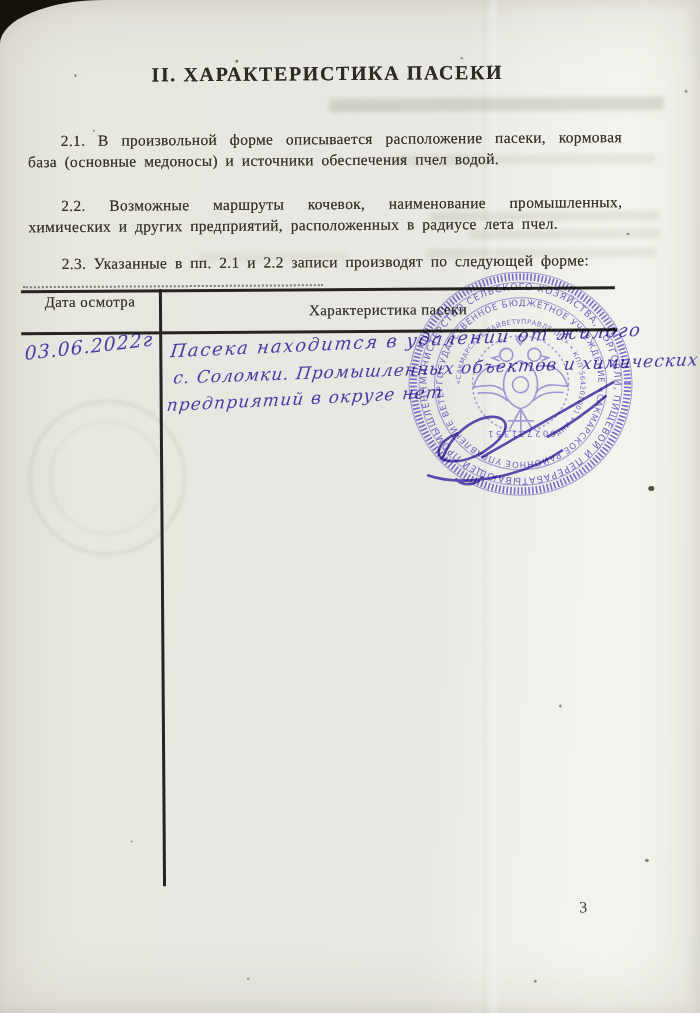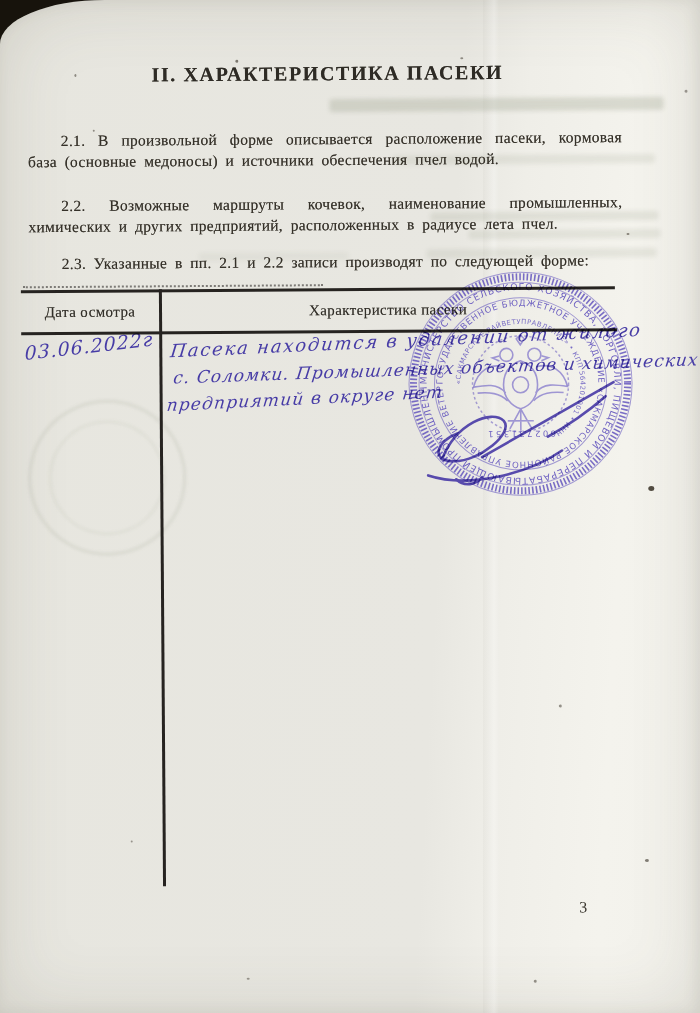--- a/index.html
+++ b/index.html
@@ -85,21 +85,21 @@
   <div class="title">II. ХАРАКТЕРИСТИКА ПАСЕКИ</div>
   <p class="para p21">2.1. В произвольной форме описывается расположение пасеки, кормовая база (основные медоносы) и источники обеспечения пчел водой.</p>
   <p class="para p22">2.2. Возможные маршруты кочевок, наименование промышленных, химических и других предприятий, расположенных в радиусе лета пчел.</p>
   <p class="para p23">2.3. Указанные в пп. 2.1 и 2.2 записи производят по следующей форме:</p>
 
   <div class="tdots" style="left:24px;top:284px;width:300px;"></div>
   <div class="tline" style="left:22px;top:288px;width:594px;height:3px;"></div>
   <div class="tline" style="left:22px;top:330px;width:596px;height:3px;"></div>
   <div class="tline" style="left:160px;top:288px;width:3px;height:597px;"></div>
 
-  <div class="th" style="left:22px;top:302px;width:138px;">Дата осмотра</div>
+  <div class="th" style="left:22px;top:292px;width:138px;">Дата осмотра</div>
   <div class="th" style="left:160px;top:302px;width:458px;">Характеристика пасеки</div>
 
   <div class="hand hw-date">03.06.2022г</div>
   <div class="hand hw-l1">Пасека находится в удалении от жилого</div>
   <div class="hand hw-l2">с. Соломки. Промышленных объектов и химических</div>
   <div class="hand hw-l3">предприятий в округе нет</div>
 
   <div class="stamp-wrap">
     <svg width="246" height="246" viewBox="0 0 246 246">
       <g fill="none" stroke="#5b4cbc">

